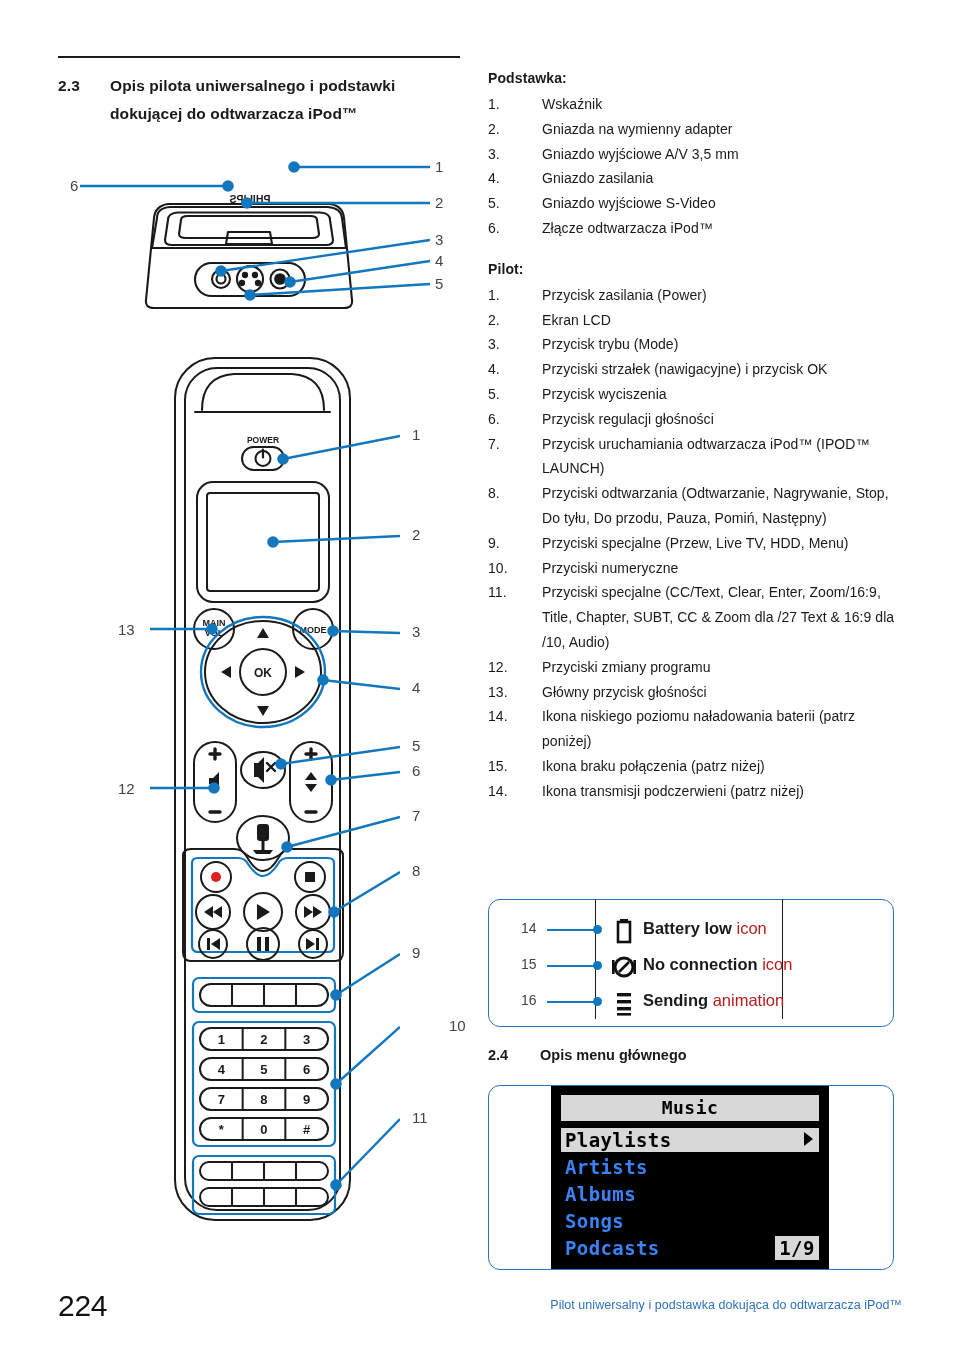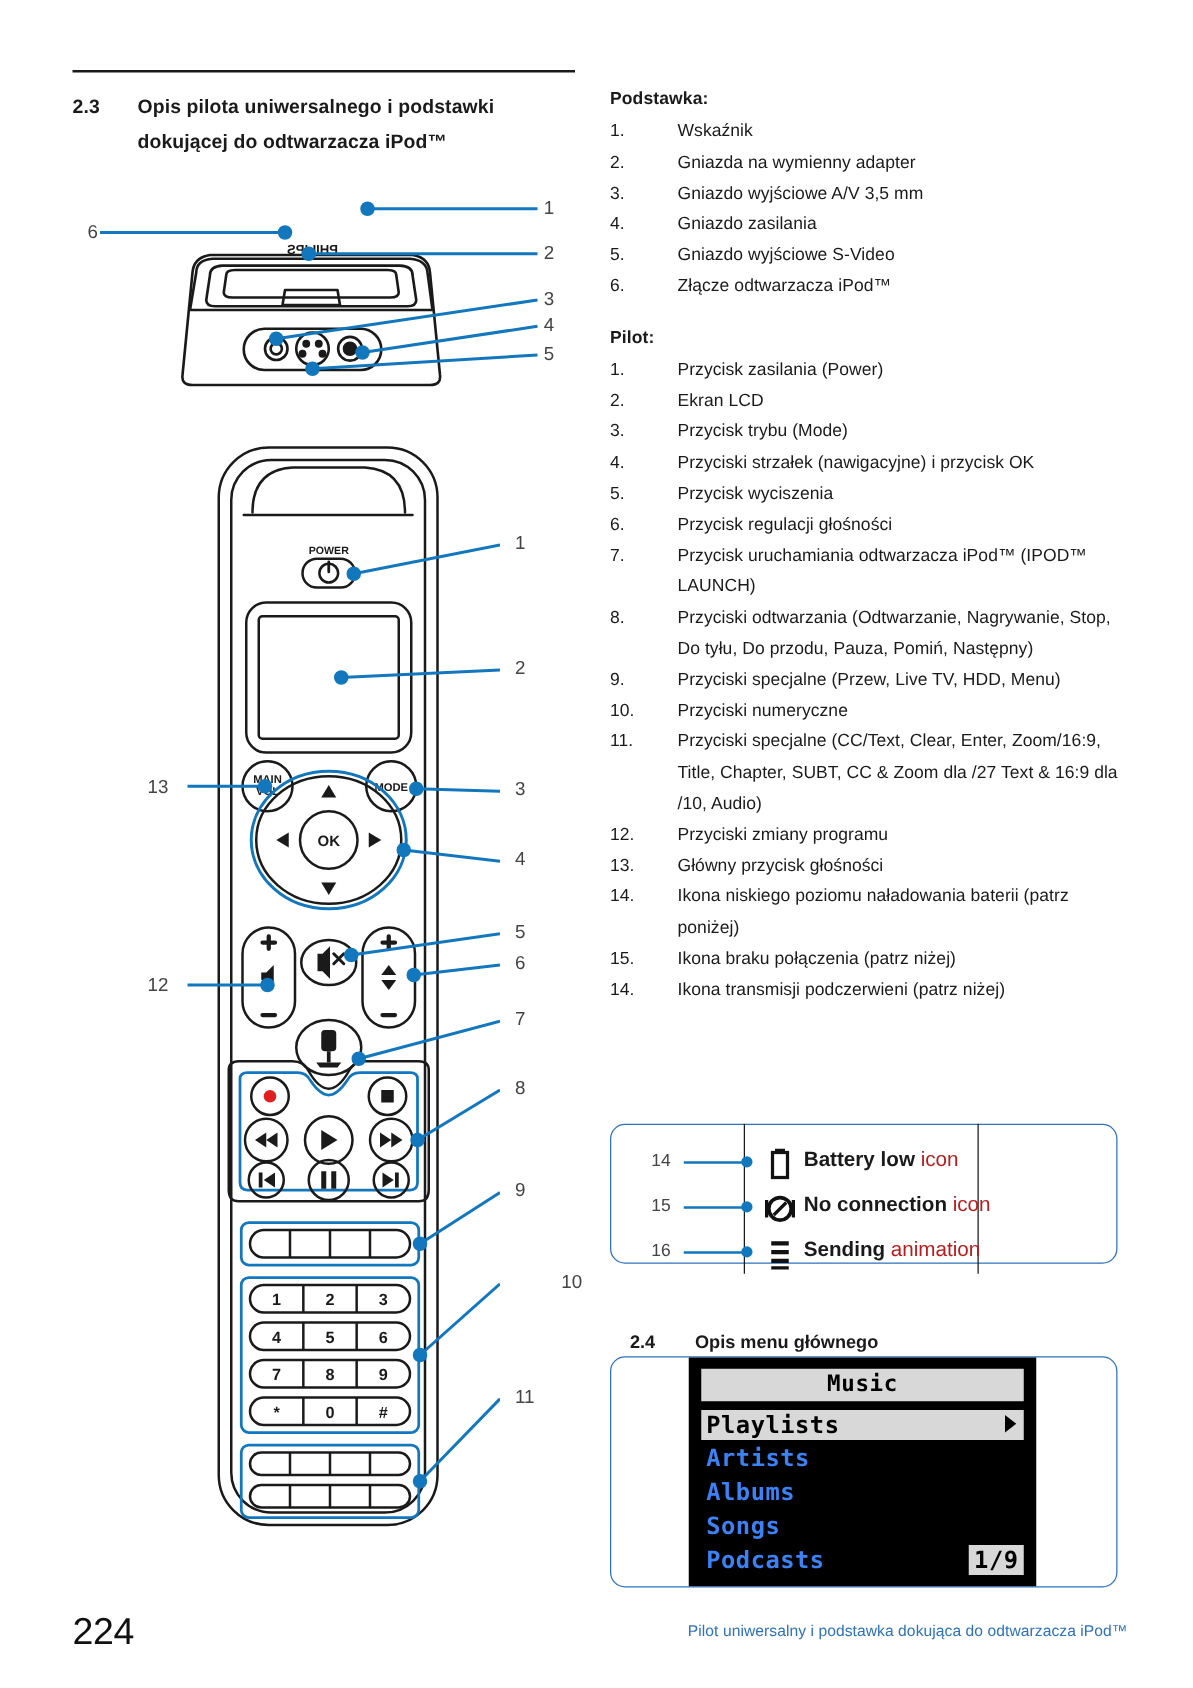--- a/index.html
+++ b/index.html
@@ -105,21 +105,21 @@
     color: #444;
     font-family: "Liberation Sans", sans-serif;
   }
 
   
   #legend-box {
     position: absolute;
     left: 488px;
     top: 899px;
     width: 406px;
-    height: 112px;
+    height: 128px;
     border: 1.6px solid #2d72bd;
     border-radius: 12px;
     background: #fff;
     box-sizing: border-box;
   }
   #legend-inner {
     position: absolute;
     left: 106px;
     top: -1px;
     width: 188px;
@@ -171,25 +171,24 @@
     top: 5px;
     font-size: 16.5px;
     white-space: nowrap;
   }
   .ltext b { font-weight: bold; }
   .ltext span { color: #b91c1c; font-weight: normal; }
 
   
   #sub-heading-24 {
     position: absolute;
-    left: 504px;
+    left: 488px;
     top: 1047px;
     font-size: 14.5px;
     font-weight: bold;
-    margin-top: 19px;
   }
   #sub-heading-24 .n { display: inline-block; width: 52px; }
   #lcd-box {
     position: absolute;
     left: 488px;
     top: 1085px;
     width: 406px;
     height: 185px;
     border: 1.6px solid #2d72bd;
     border-radius: 12px;

